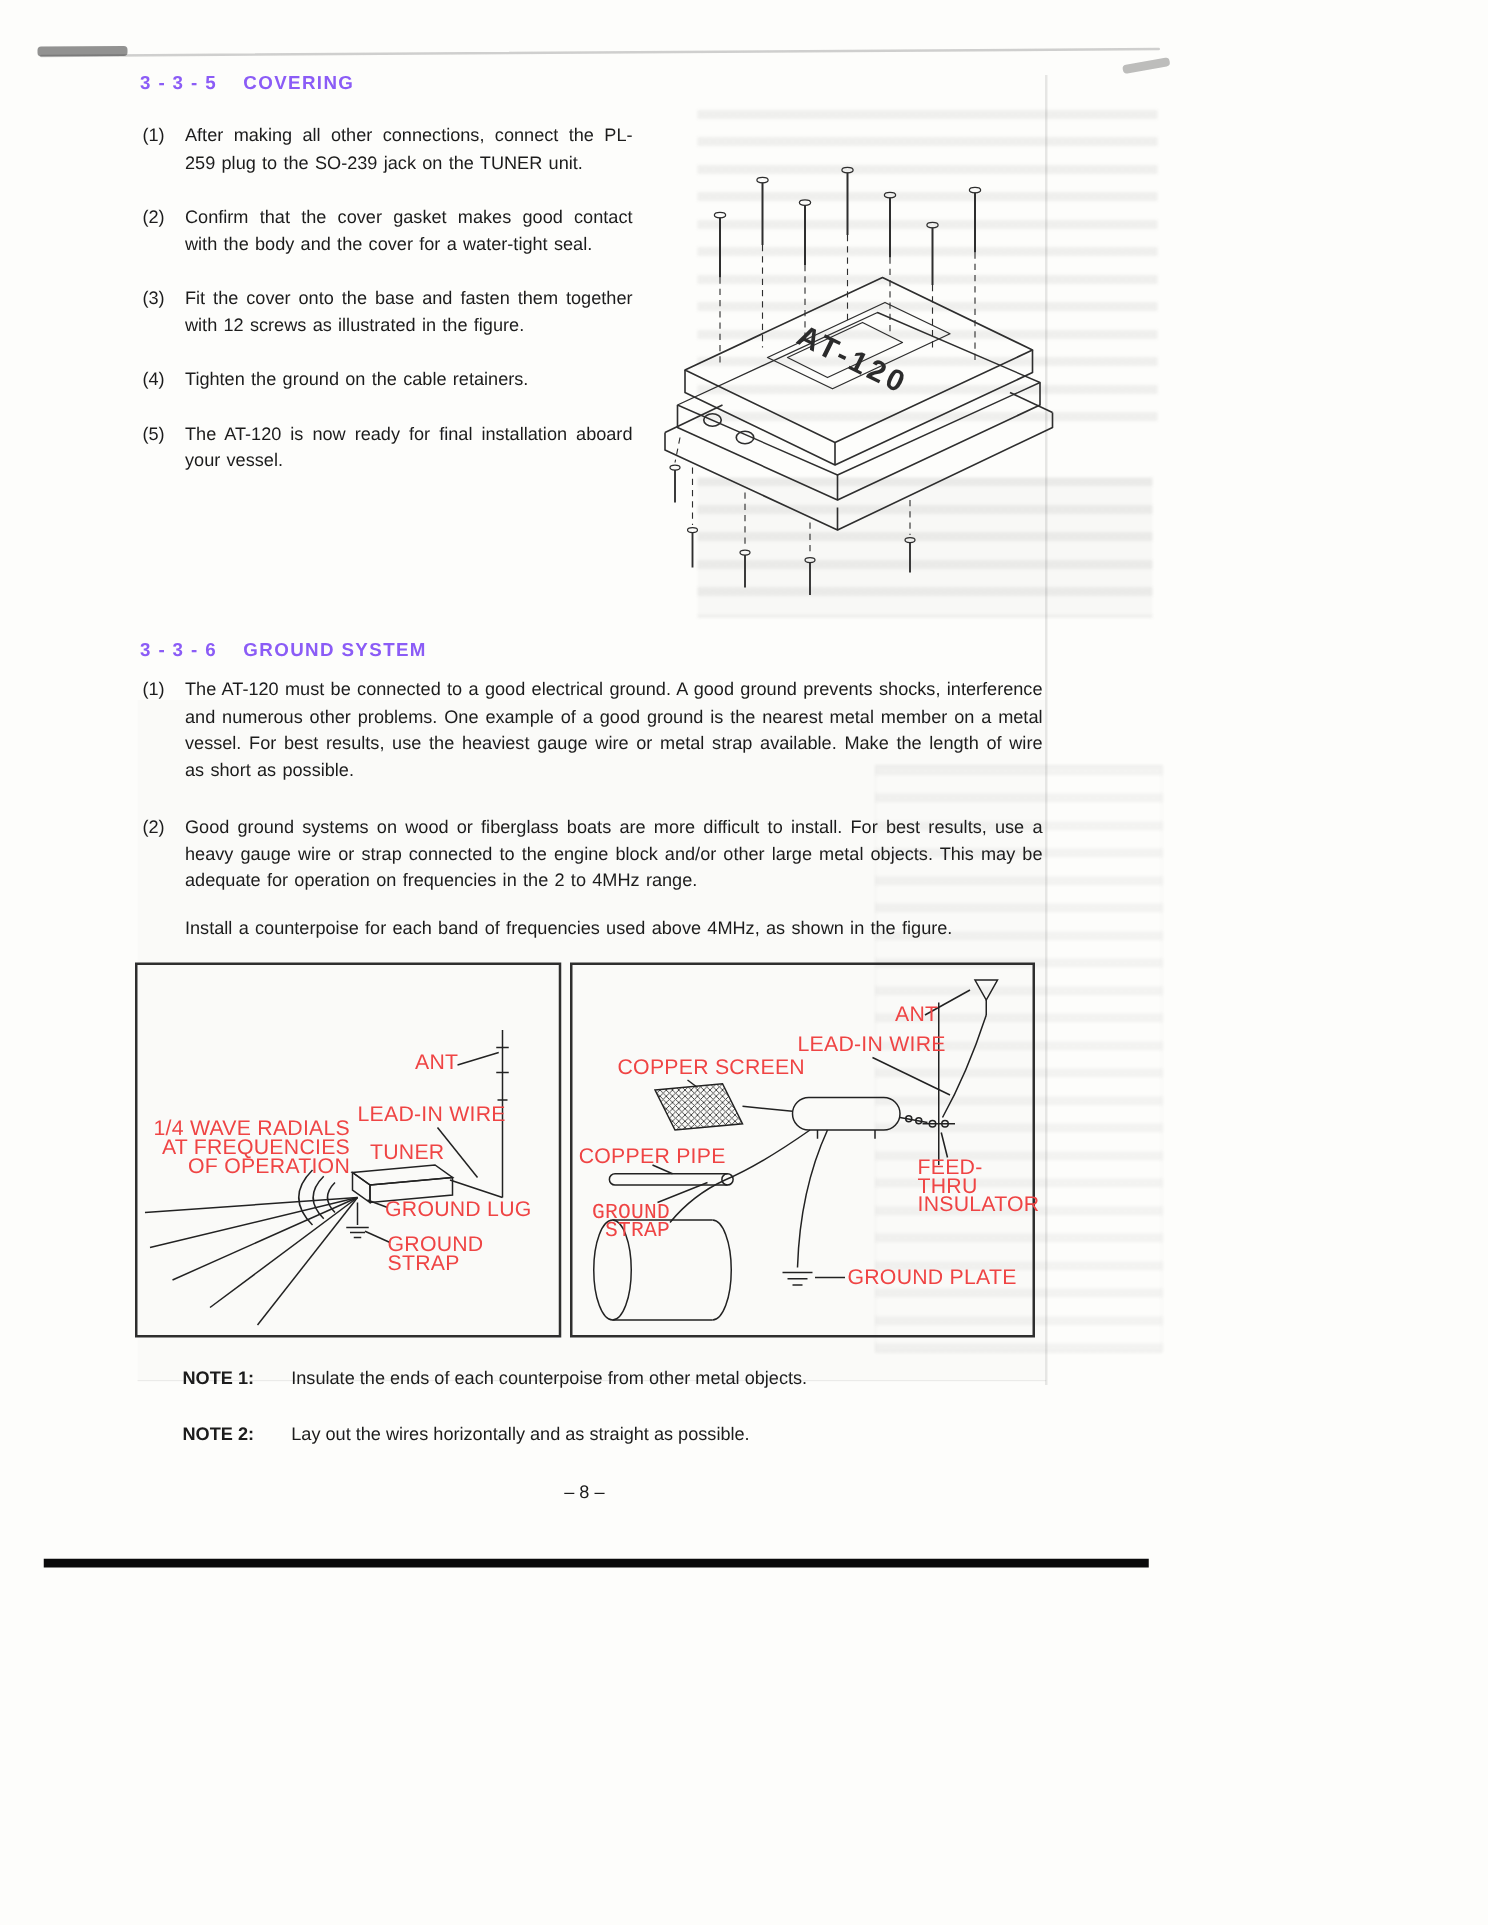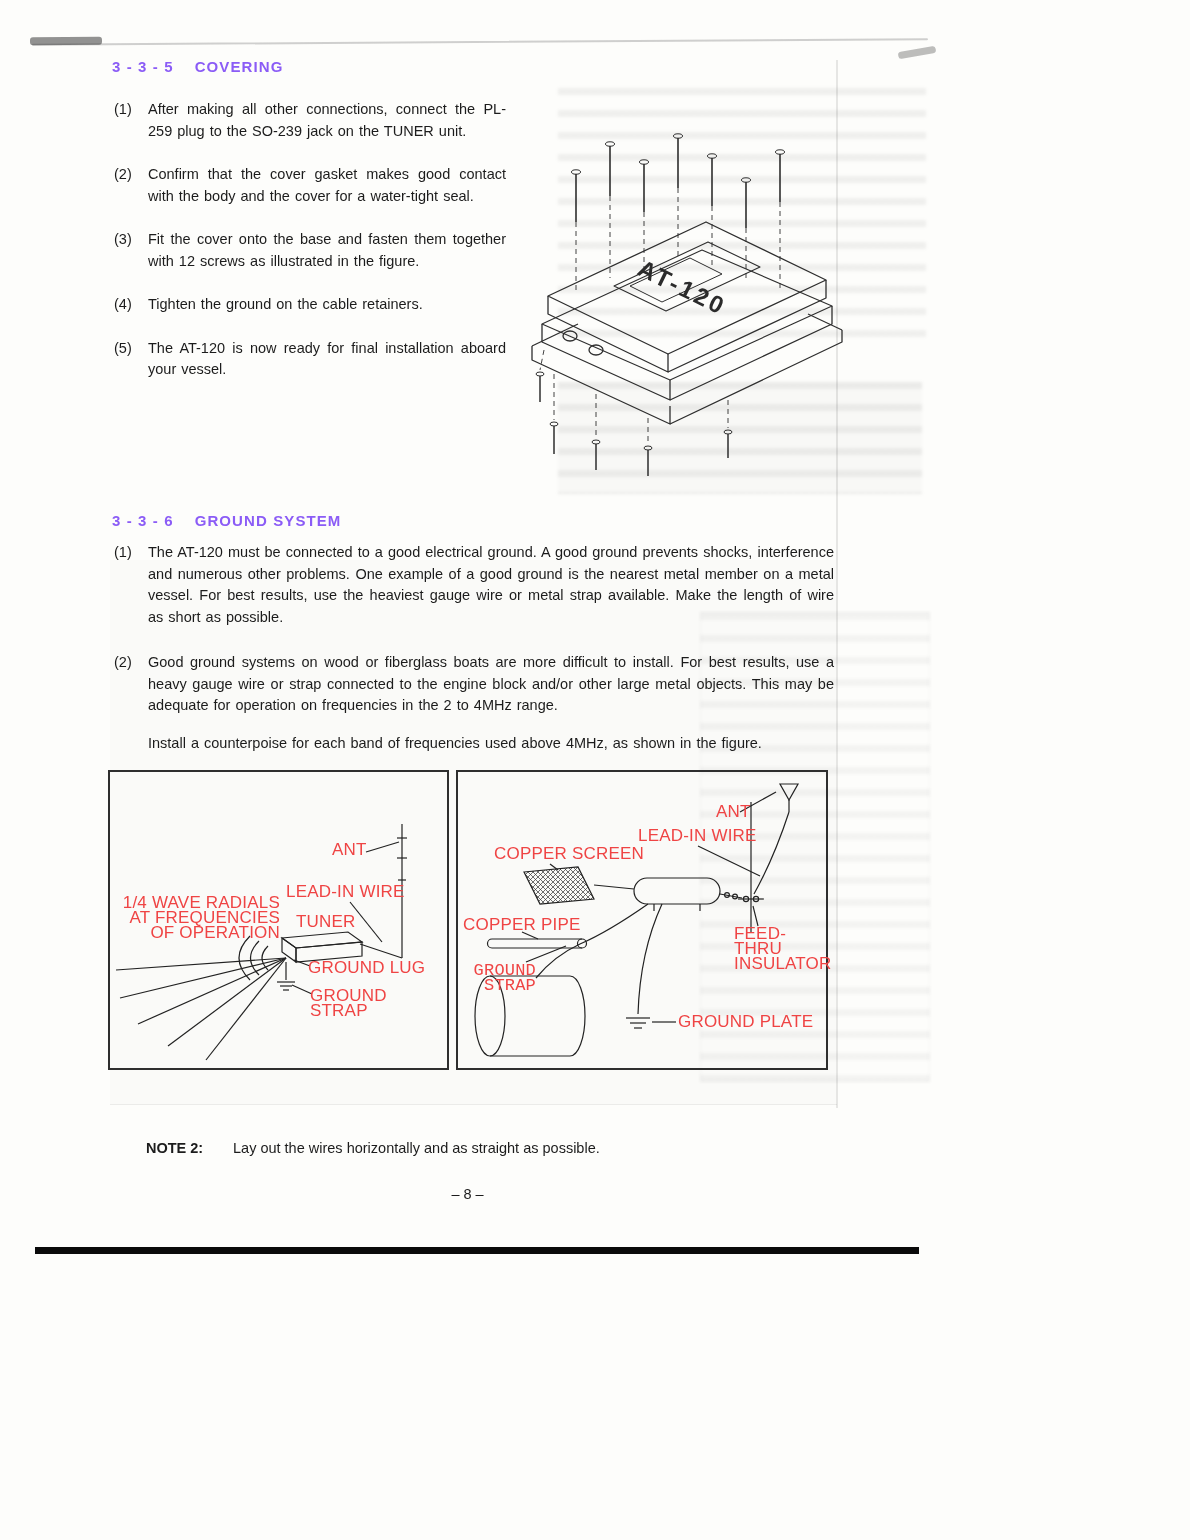--- a/index.html
+++ b/index.html
@@ -327,20 +327,23 @@
     <div class="fl r-leadin">LEAD-IN WIRE</div>
     <div class="fl r-screen">COPPER SCREEN</div>
     <div class="fl r-pipe">COPPER PIPE</div>
     <div class="fl r-gstrap center">GROUND
 STRAP</div>
     <div class="fl r-feed">FEED-THRU
 INSULATOR</div>
     <div class="fl r-gplate">GROUND PLATE</div>
   </div>
 
+  <div class="note n1">
+    <span class="nl">NOTE 1:</span><span>Insulate the ends of each counterpoise from other metal objects.</span>
+  </div>
   <div class="note n2">
     <span class="nl">NOTE 2:</span><span>Lay out the wires horizontally and as straight as possible.</span>
   </div>
 
   <div class="pageno">– 8 –</div>
 
   <div class="black-bar"></div>
 
 </div>
 

